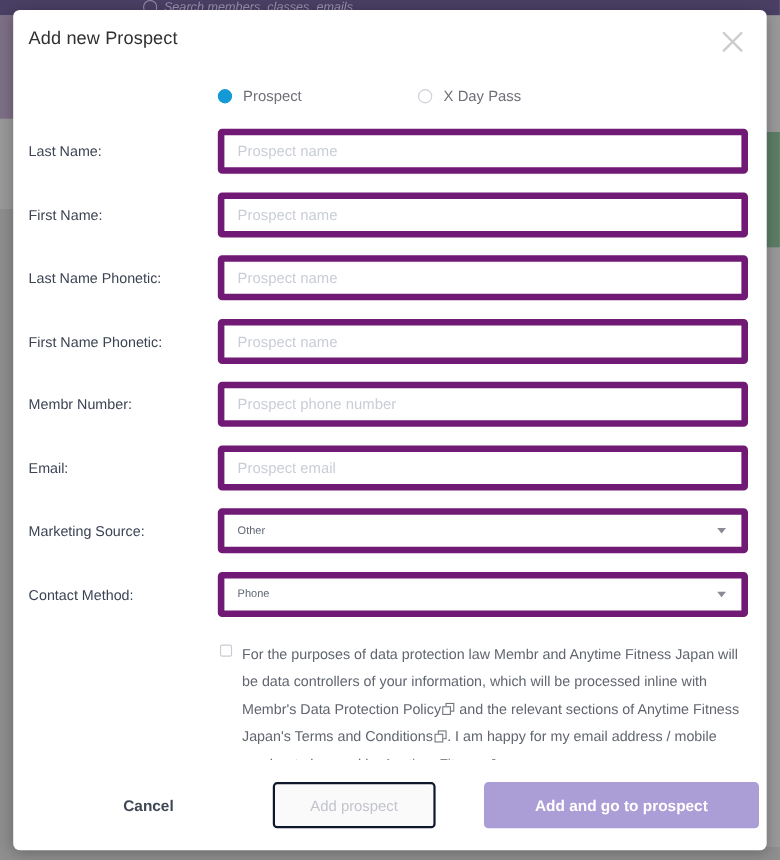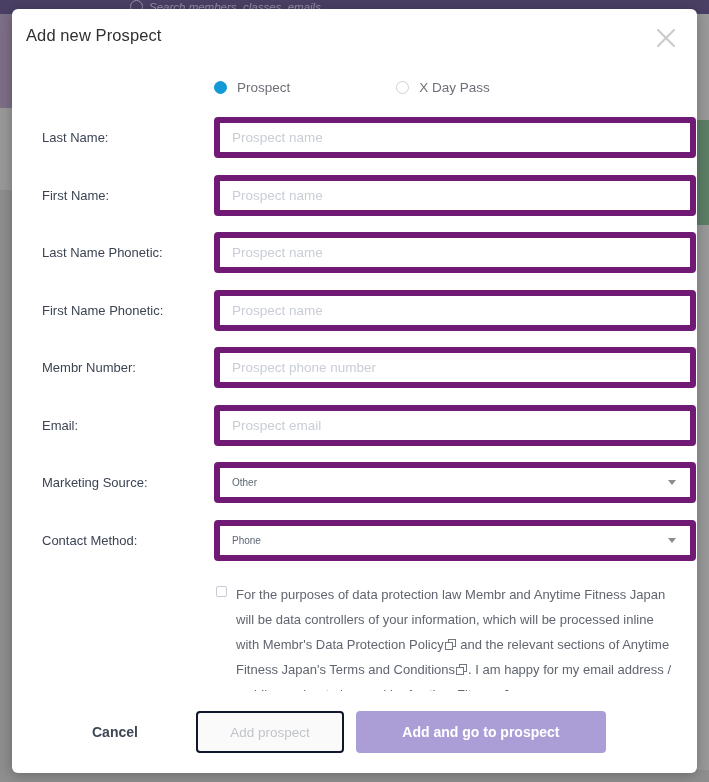--- a/index.html
+++ b/index.html
@@ -143,21 +143,20 @@
     align-items: center;
     justify-content: center;
   }
   #close-button svg { display: block; }
 
   
   #modal-body {
     flex: 1 1 auto;
     padding: 0;
     overflow: hidden;
-    margin-left: 16px;
   }
 
   
   #type-row {
     display: flex;
     align-items: center;
     padding: 18px 0 14px 0;
     margin-left: 186px;
   }
   .radio-option {
@@ -280,21 +279,22 @@
     width: 8px; height: 8px;
     background: #ffffff;
   }
 
   
   #modal-footer {
     flex: none;
     height: 82px;
     display: flex;
     align-items: center;
-    padding-left: 80px;
+    padding-left: 100px;
+    gap: 32px;
   }
   #cancel-button {
     font-size: 14px;
     color: #3f4754;
     font-weight: bold;
     background: none;
     border: none;
     cursor: pointer;
     padding: 0;
     font-family: inherit;

